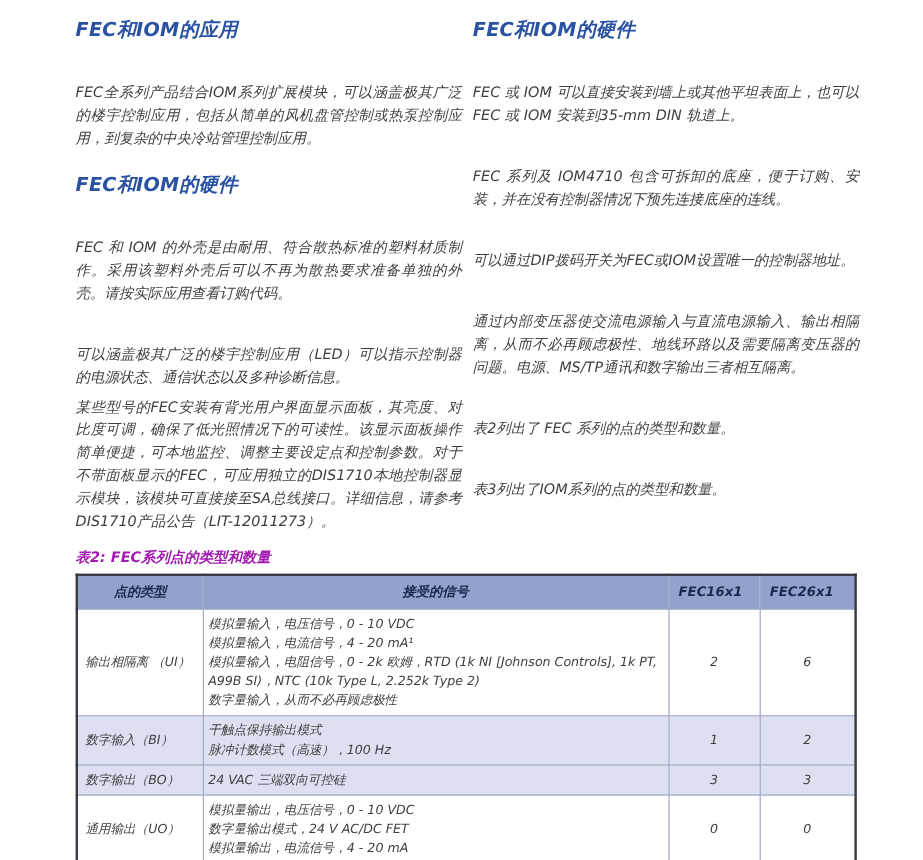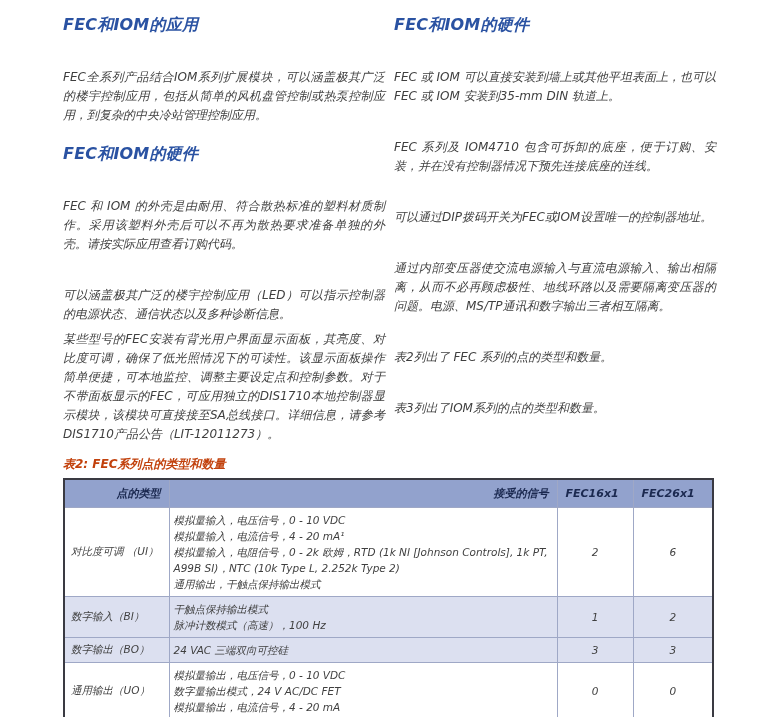--- a/index.html
+++ b/index.html
@@ -27,21 +27,21 @@
     text-align: justify;
     color: #3f3f3f;
     margin-top: 32px;
   }
   p.body-p.gap-after { margin-bottom: 0; }
   p.body-p.gap-before { margin-top: 6px; }
   .table-block { margin-top: 12px; }
   .table-title {
     font-size: 12px;
     font-weight: bold;
-    color: #c2410c;
+    color: #a21caf;
     margin: 0 0 5px 0;
   }
   table.points {
     width: 649px;
     border-collapse: collapse;
     border: 2px solid #3a3a42;
     table-layout: fixed;
   }
   table.points col.c-type   { width: 105px; }
   table.points col.c-signal { width: 388px; }
@@ -49,21 +49,21 @@
   table.points col.c-f26    { width: 80px; }
   table.points th, table.points td {
     border: 1px solid #9fa8c6;
     vertical-align: middle;
   }
   table.points thead th {
     background: #92a2cd;
     color: #1b2950;
     font-size: 11px;
     font-weight: bold;
-    text-align: right;
+    text-align: center;
     padding: 6px 8px;
     height: 25px;
   }
   table.points thead th.num-col { text-align: left; }
   td.type-cell {
     font-size: 10.5px;
     padding: 4px 6px;
     color: #3f3f3f;
   }
   td.signal-cell { padding: 4px 4px; }
@@ -122,26 +122,26 @@
       <thead>
         <tr>
           <th>点的类型</th>
           <th>接受的信号</th>
           <th class="num-col">FEC16x1</th>
           <th class="num-col">FEC26x1</th>
         </tr>
       </thead>
       <tbody>
         <tr>
-          <td class="type-cell">对比度可调 （UI）</td>
+          <td class="type-cell">输出相隔离 （UI）</td>
           <td class="signal-cell">
             <div class="signal-line">模拟量输入，电压信号，0 - 10 VDC</div>
             <div class="signal-line">模拟量输入，电流信号，4 - 20 mA¹</div>
             <div class="signal-line">模拟量输入，电阻信号，0 - 2k 欧姆，RTD (1k NI [Johnson Controls], 1k PT, A99B SI)，NTC (10k Type L, 2.252k Type 2)</div>
-            <div class="signal-line">通用输出，干触点保持输出模式</div>
+            <div class="signal-line">数字量输入，从而不必再顾虑极性</div>
           </td>
           <td class="num-cell">2</td>
           <td class="num-cell">6</td>
         </tr>
         <tr class="shaded">
           <td class="type-cell">数字输入（BI）</td>
           <td class="signal-cell">
             <div class="signal-line">干触点保持输出模式</div>
             <div class="signal-line">脉冲计数模式（高速），100 Hz</div>
           </td>

